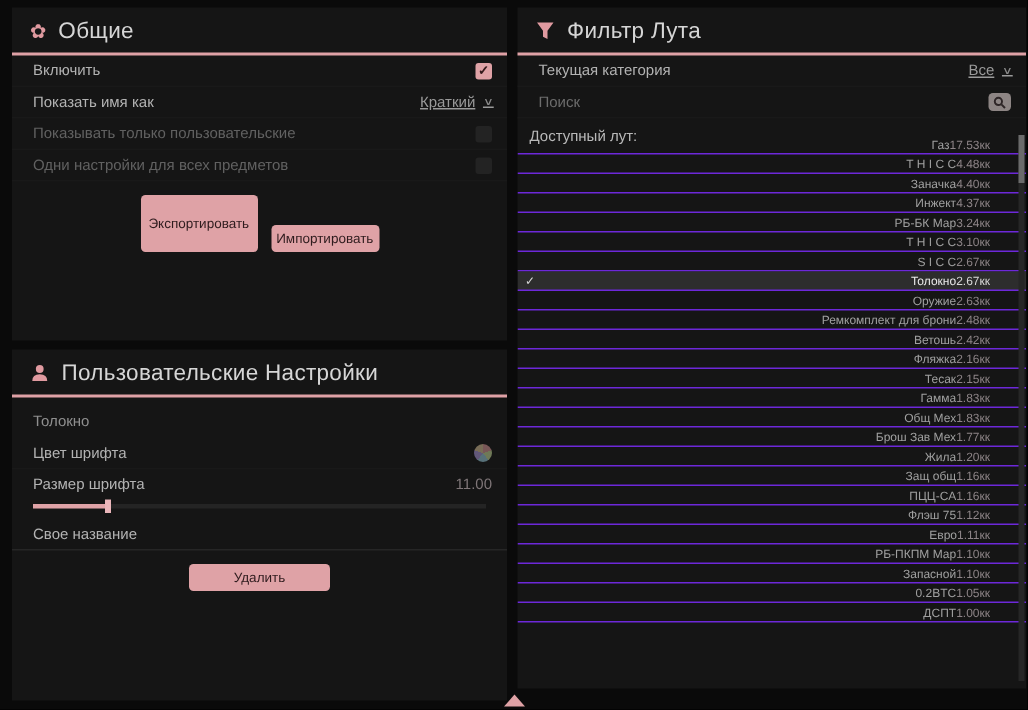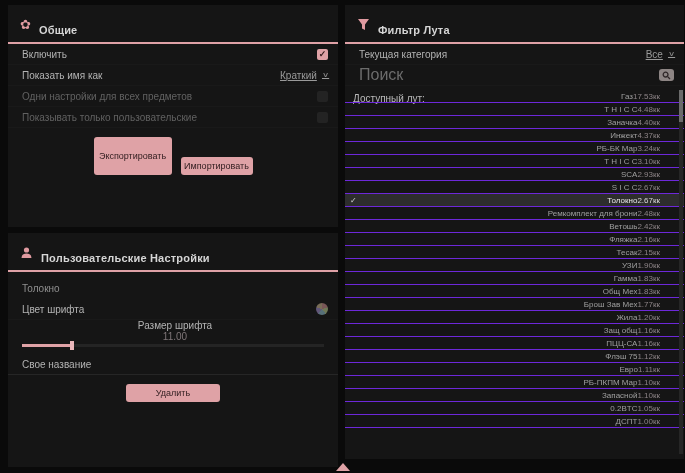--- a/index.html
+++ b/index.html
@@ -9,21 +9,21 @@
     background:#0a0a0a; overflow:hidden;
     font-family:"Liberation Sans", sans-serif;
   }
   .panel { position:absolute; background:#151515; }
   .panel-general { left:8px;  top:5px;   width:330px; height:222px; }
   .panel-custom  { left:8px;  top:233px; width:330px; height:234px; }
   .panel-loot    { left:345px; top:5px;  width:339px; height:454px; }
 
   .panel-header { display:flex; align-items:center; gap:8px; padding:7px 12px 6px 12px; }
   .hicon { color:#e09aa0; font-size:13px; line-height:13px; }
-  .htitle { color:#d6d6d6; font-size:11px; font-weight:bold; letter-spacing:.2px;margin-top:12px; }
+  .htitle { color:#d6d6d6; font-size:15px; font-weight:normal; letter-spacing:.2px; }
   .hline { height:2px; background:#dfa1a6; }
 
   .row { display:flex; justify-content:space-between; align-items:center;
          min-height:21px; padding:0 10px 0 14px; border-bottom:1px solid #191919; }
   .row-label { color:#b3b3b3; font-size:10px;text-align:right; }
   .row.dim .row-label { color:#616161; }
 
   .checkbox { width:11px; height:11px; border-radius:2px; background:#dfa2a6;
               color:#33191b; font-size:9px; font-weight:bold;
               display:flex; align-items:center; justify-content:center; cursor:pointer; }
@@ -44,21 +44,21 @@
   .slider-handle { position:absolute; left:16%; top:-3px; width:4px; height:9px; background:#eab6ba; cursor:pointer; }
   .value-text { color:#7f7678; font-size:10px; }
 
   .name-input-row { border-bottom:1px solid #262626; }
   .color-icon { width:12px; height:12px; border-radius:50%; cursor:pointer;
     background: conic-gradient(#9a6d6d 0 20%, #8d9a6d 20% 40%, #6d8f9a 40% 60%, #7a6d9a 60% 80%, #9a8a6d 80% 100%);
     opacity:.75; }
 
   .search-row { position:relative; }
   .search-input { width:270px; background:transparent; border:none; outline:none;
-                  color:#9a9a9a; font-size:16px; font-family:inherit; }
+                  color:#9a9a9a; font-size:10px; font-family:inherit; }
   .search-input::placeholder { color:#6c6c6c; }
   .search-icon-box { width:15px; height:12px; border-radius:3px; background:#8d8584;
                      display:flex; align-items:center; justify-content:center; cursor:pointer; }
 
   .list-label { color:#b9b9b9; font-size:10px; padding:7px 12px 4px 8px; }
   .loot-list { position:absolute; left:0; right:0; top:85px; height:364px; overflow:hidden; }
   .litem { position:relative; display:flex; justify-content:flex-end; align-items:center;
            height:13px; padding:0 24px 0 16px; border-bottom:1px solid #6d28d9; cursor:pointer; }
   .liname { color:#a0a0a0; font-size:8px; white-space:nowrap; }
   .lival  { color:#8d8487; font-size:8px; }
@@ -95,26 +95,26 @@
 
     <div class="row">
       <span class="row-label">Показать имя как</span>
       <span class="select">
         <span>Краткий</span>
         <span class="chev">∨</span>
       </span>
     </div>
 
     <div class="row dim">
+      <span class="row-label">Показывать только пользовательские</span>
+      <span class="checkbox off"></span>
+    </div>
+
+    <div class="row dim">
       <span class="row-label">Одни настройки для всех предметов</span>
-      <span class="checkbox off"></span>
-    </div>
-
-    <div class="row dim">
-      <span class="row-label">Показывать только пользовательские</span>
       <span class="checkbox off"></span>
     </div>
 
     <div class="btn-row">
       <button class="btn btn-export">Экспортировать</button>
       <button class="btn btn-import">Импортировать</button>
     </div>
   </div>
 
   <div class="panel panel-custom">
@@ -129,21 +129,21 @@
     </div>
     <div class="hline"></div>
 
     <div class="item-label">Толокно</div>
 
     <div class="row">
       <span class="row-label">Цвет шрифта</span>
       <span class="color-icon"></span>
     </div>
 
-    <div class="row" style="border-bottom:none;flex-direction:column;">
+    <div class="row" style="border-bottom:none;">
       <span class="row-label">Размер шрифта</span>
       <span class="value-text">11.00</span>
     </div>
     <div class="slider-wrap">
       <div class="slider-track">
         <div class="slider-fill"></div>
         <div class="slider-handle"></div>
       </div>
     </div>
 
@@ -206,53 +206,49 @@
         </div>
         <div class="litem">
           <span class="liname">РБ-БК Мар</span>
           <span class="lival">3.24кк</span>
         </div>
         <div class="litem">
           <span class="liname">T H I C C</span>
           <span class="lival">3.10кк</span>
         </div>
         <div class="litem">
-          <span class="liname">SCA</span>
-          <span class="lival">2.93кк</span>
-        </div>
-        <div class="litem">
           <span class="liname">S I C C</span>
           <span class="lival">2.67кк</span>
         </div>
         <div class="litem selected">
           <span class="licheck">✓</span>
           <span class="liname">Толокно</span>
           <span class="lival">2.67кк</span>
         </div>
         <div class="litem">
+          <span class="liname">Оружие</span>
+          <span class="lival">2.63кк</span>
+        </div>
+        <div class="litem">
           <span class="liname">Ремкомплект для брони</span>
           <span class="lival">2.48кк</span>
         </div>
         <div class="litem">
           <span class="liname">Ветошь</span>
           <span class="lival">2.42кк</span>
         </div>
         <div class="litem">
           <span class="liname">Фляжка</span>
           <span class="lival">2.16кк</span>
         </div>
         <div class="litem">
           <span class="liname">Тесак</span>
           <span class="lival">2.15кк</span>
         </div>
         <div class="litem">
-          <span class="liname">УЗИ</span>
-          <span class="lival">1.90кк</span>
-        </div>
-        <div class="litem">
           <span class="liname">Гамма</span>
           <span class="lival">1.83кк</span>
         </div>
         <div class="litem">
           <span class="liname">Общ Мех</span>
           <span class="lival">1.83кк</span>
         </div>
         <div class="litem">
           <span class="liname">Брош Зав Мех</span>
           <span class="lival">1.77кк</span>

